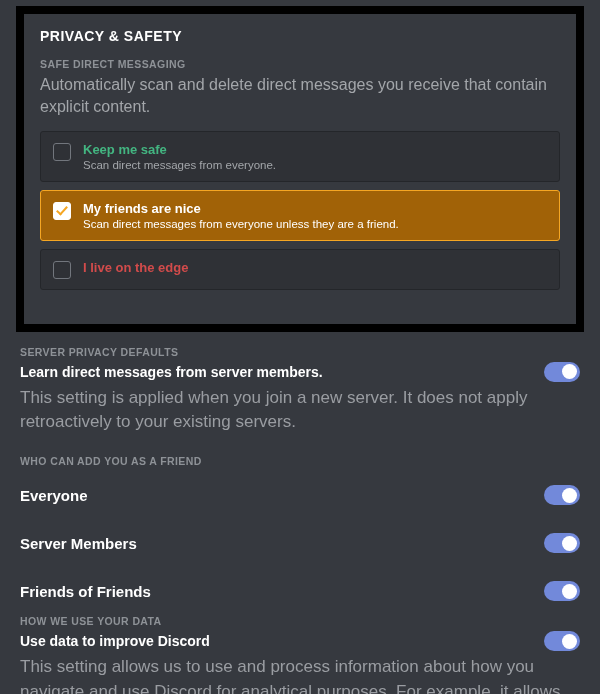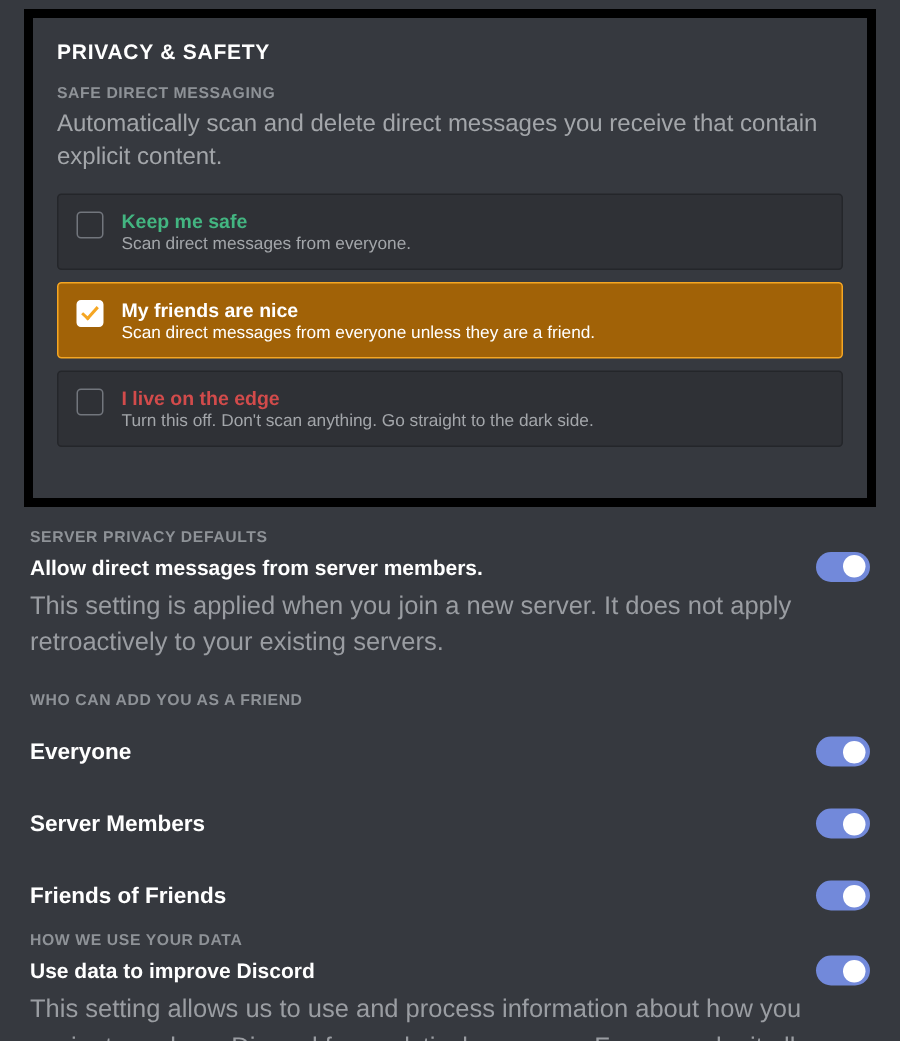--- a/index.html
+++ b/index.html
@@ -6,21 +6,21 @@
   html, body { width: 600px; height: 694px; }
   body {
     background: #36393f;
     font-family: -apple-system, BlinkMacSystemFont, "Segoe UI", Helvetica, Arial, sans-serif;
     color: #dcddde;
     font-size: 13px;
     overflow: hidden;
   }
   .page { padding: 0 20px 20px 20px; }
   .highlight-box {
-    border: 6px solid #000000;
+    border: 8px solid #000000;
     padding: 14px 16px 26px 16px;
     margin: 6px -4px 14px -4px;
     position: relative;
   }
   h1.page-title {
     color: #ffffff;
     font-size: 14px;
     font-weight: 700;
     letter-spacing: 0.5px;
     margin-bottom: 14px;
@@ -155,28 +155,27 @@
       <div class="opt-text">
         <div class="opt-title">My friends are nice</div>
         <div class="opt-sub">Scan direct messages from everyone unless they are a friend.</div>
       </div>
     </div>
 
     <div class="option-card">
       <div class="checkbox"></div>
       <div class="opt-text">
         <div class="opt-title title-red">I live on the edge</div>
-        <div class="opt-sub">Turn this off. Don't scan anything. Go straight to the dark side.</div>
       </div>
     </div>
   </div>
 
   <div class="section-label">SERVER PRIVACY DEFAULTS</div>
   <div class="toggle-row">
-    <div class="toggle-label-strong">Allow direct messages from server members.</div>
+    <div class="toggle-label-strong">Learn direct messages from server members.</div>
     <div class="toggle"></div>
   </div>
   <div class="toggle-note">This setting is applied when you join a new server. It does not apply retroactively to your existing servers.</div>
 
   <div class="section-label section-sep">WHO CAN ADD YOU AS A FRIEND</div>
 
   <div class="friend-row">
     <div class="friend-label">Everyone</div>
     <div class="toggle"></div>
   </div>

